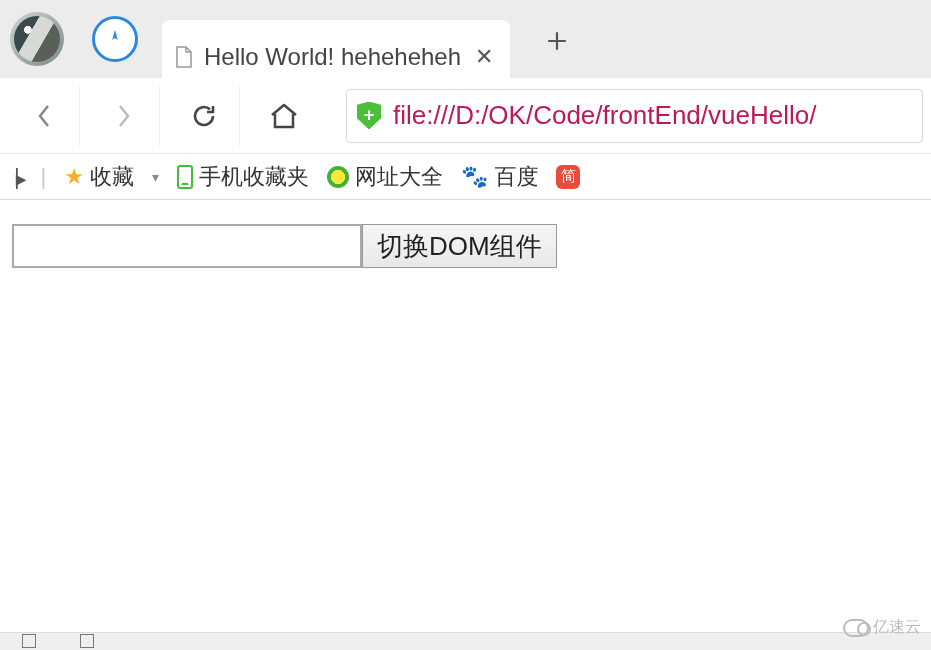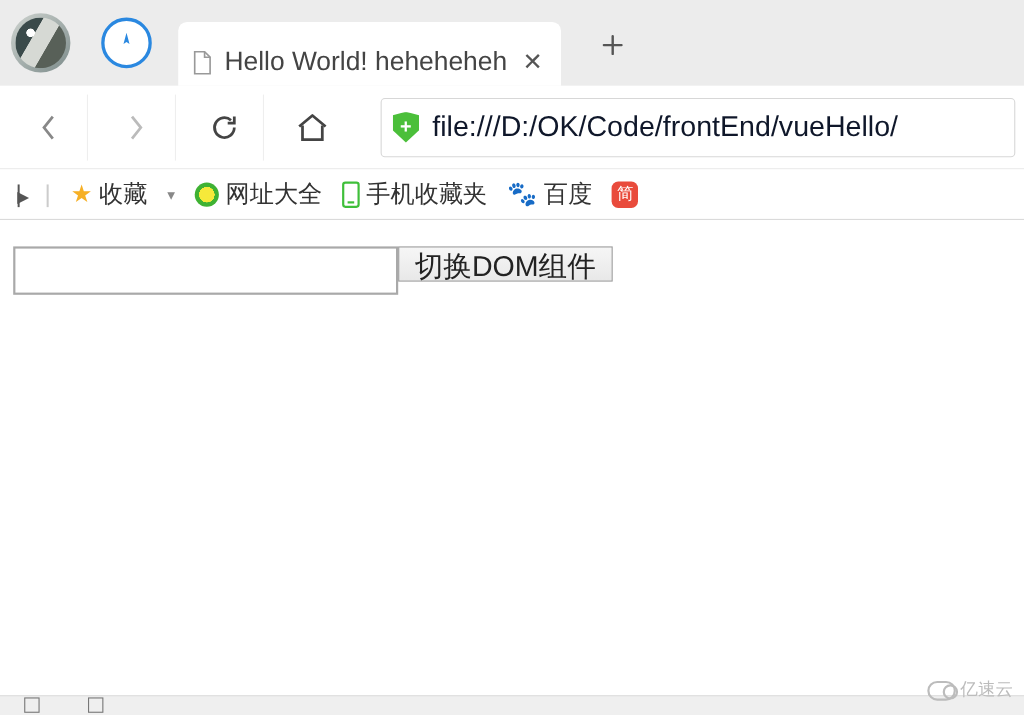--- a/index.html
+++ b/index.html
@@ -95,21 +95,21 @@
       gap: 12px;
       overflow:hidden;
     }
     .shield {
       width: 24px; height: 28px;
       background: #4bbf3a;
       clip-path: polygon(50% 0,100% 12%,100% 60%,50% 100%,0 60%,0 12%);
       display:flex;align-items:center;justify-content:center;
       color:#fff;font-weight:bold;font-size:18px;
     }
-    .url { font-size: 26px; color:#0f172a; white-space:nowrap; }
+    .url { font-size: 26px; color:#be185d; white-space:nowrap; }
     .bm-row {
       height: 46px;
       background:#fff;
       border-bottom:1px solid #dadada;
       display:flex;
       align-items:center;
       padding: 0 14px;
       gap: 18px;
       font-size: 22px;
       color:#333;
@@ -126,21 +126,21 @@
       align-items:stretch;
     }
     .txt {
       width: 350px; height: 44px;
       border: 2px solid #a9a9a9;
       background:#fff;
       font-size:20px;
       padding: 0 6px;
     }
     .btn {
-      height: 32px;
+      height: 44px;
       padding: 0 14px;
       font-size: 26px;
       background: linear-gradient(#f6f6f6,#e8e8e8);
       border: 1px solid #9a9a9a;
       color:#222;
       cursor:pointer;
     }
     .watermark {
       position:absolute;
       right: 10px; bottom: 12px;
@@ -224,26 +224,26 @@
 
 <div class="bm-row">
   <span style="color:#555;letter-spacing:-4px;">|<span style="font-size:14px;">▶</span></span>
   <span class="sep">|</span>
   <span class="bm-item">
     <span class="star">★</span>
     <span>收藏</span>
   </span>
   <span class="chev">▾</span>
   <span class="bm-item">
+    <span class="ico-phone"></span>
+    <span>手机收藏夹</span>
+  </span>
+  <span class="bm-item">
     <span class="ico-360"></span>
     <span>网址大全</span>
-  </span>
-  <span class="bm-item">
-    <span class="ico-phone"></span>
-    <span>手机收藏夹</span>
   </span>
   <span class="bm-item">
     <span class="ico-paw">🐾</span>
     <span>百度</span>
   </span>
   <span class="bm-item">
     <span class="ico-jian">
         <span>简</span>
       </span>
   </span>

